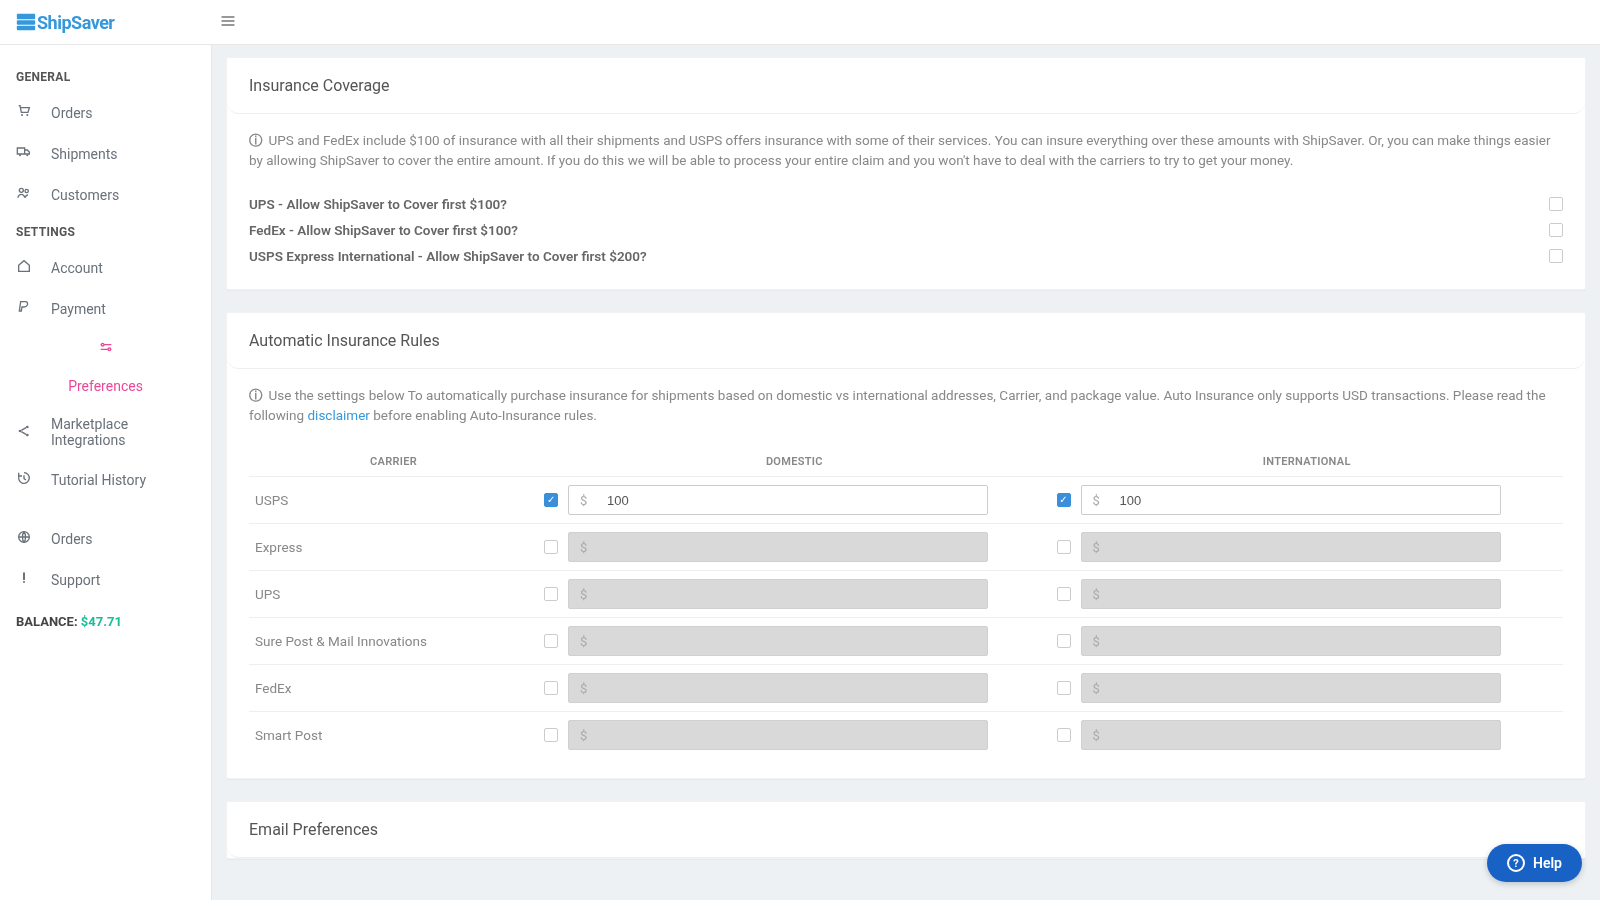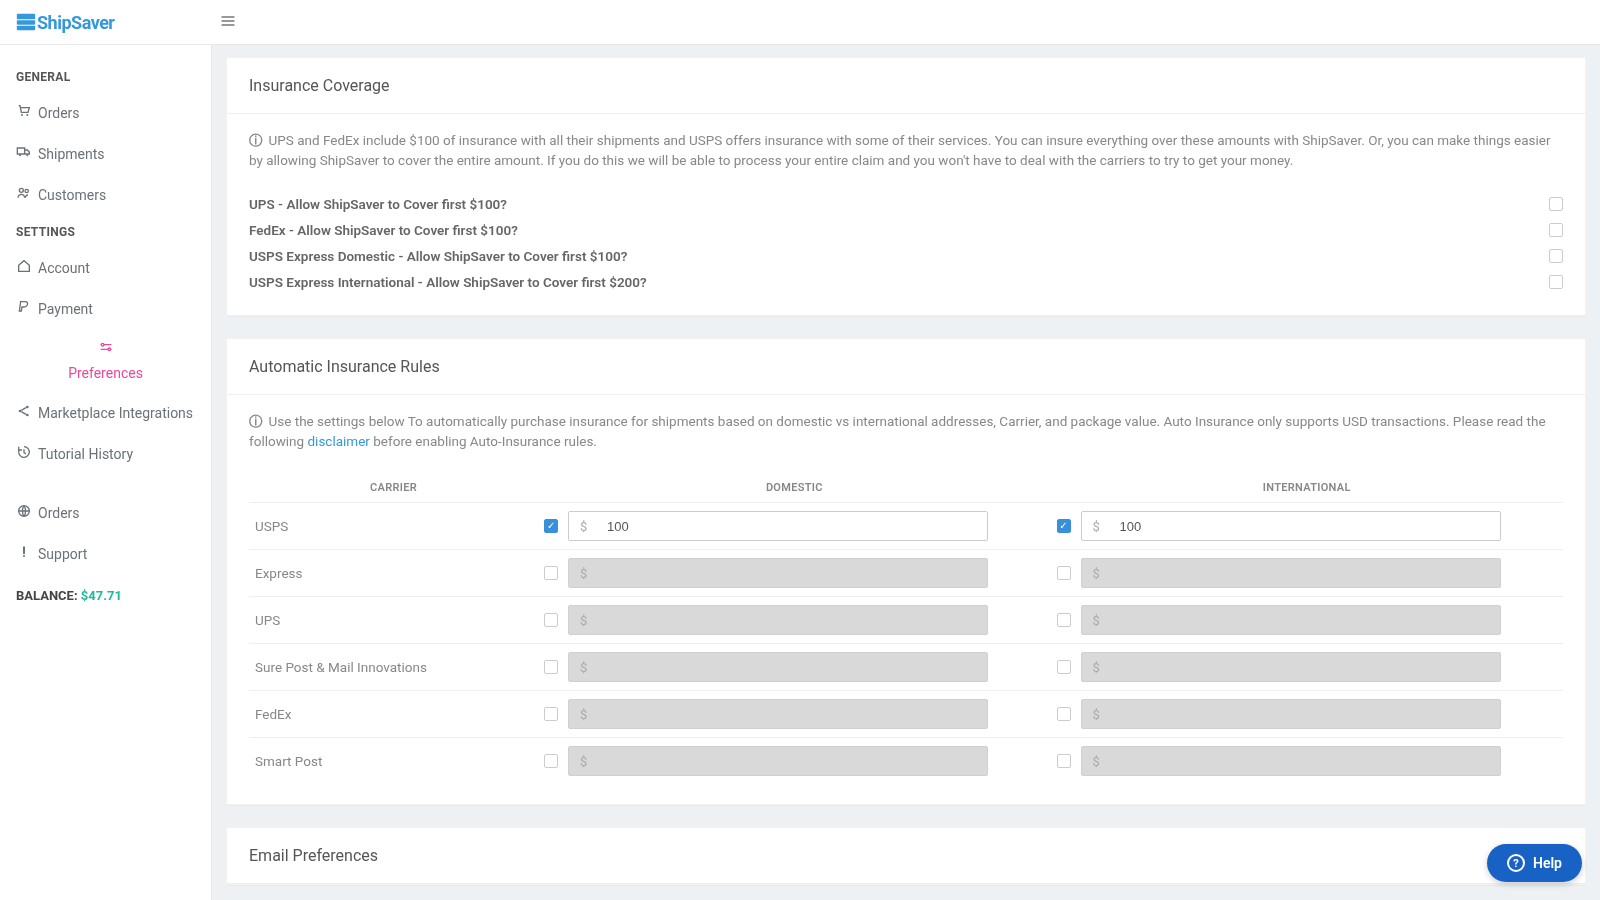--- a/index.html
+++ b/index.html
@@ -7,30 +7,30 @@
 
 .topbar { height: 45px; border-bottom: 1px solid #e7e7e7; display: flex; align-items: center; padding: 0 15px; }
 .logo-wrap { display: flex; align-items: center; width: 195px; }
 .logo-text { color: #3698dc; font-weight: 700; font-size: 18px; letter-spacing: -0.5px; }
 .hamburger { cursor: pointer; color: #777; padding: 5px; margin-left: 5px; }
 
 .layout { display: flex; height: calc(100vh - 45px); }
 
 .sidebar { width: 212px; border-right: 1px solid #e7e7e7; padding: 15px 0; overflow-y: auto; }
 .side-heading { font-size: 12px; font-weight: 700; color: #555; padding: 10px 16px 8px; letter-spacing: 0.3px; }
-.side-item { display: flex; align-items: center; gap: 6px; padding: 11px 16px; color: #6a7179; text-decoration: none; font-size: 14px; cursor: pointer; }
+.side-item { display: flex; align-items: center; gap: 19px; padding: 11px 16px; color: #6a7179; text-decoration: none; font-size: 14px; cursor: pointer; }
 .side-item.active { color: #ec4899; flex-direction: column; }
 .side-item .si-icon { width: 16px; text-align: center; font-size: 14px; }
 .balance { padding: 14px 16px; font-size: 13px; font-weight: 700; color: #444; }
 .balance .amt { color: #1abc9c; font-weight: 700; }
 
 .main { flex: 1; background: #eef1f4; padding: 12px 14px 30px; overflow-y: auto; }
 
 .card { background: #fff; border-radius: 2px; margin-bottom: 22px; box-shadow: 0 1px 1px rgba(0,0,0,0.03); border: 1px solid rgba(0,0,0,0.05); }
-.card-header { padding: 18px 22px; font-size: 16px; color: #555; border-bottom: 1px solid #eee; }
+.card-header { padding: 18px 22px; font-size: 16px; color: #555; border-bottom: 1px solid #eee; border-radius: 12px; }
 .card-body { padding: 16px 22px 20px; }
 
 .info-text { color: #888; font-size: 13.5px; line-height: 1.5; margin-bottom: 20px; }
 .info-icon-inline { margin-right: 6px; font-style: normal; font-weight: bold; }
 
 .cov-row { display: flex; justify-content: space-between; align-items: center; padding: 5px 0; font-size: 13.5px; color: #666; font-weight: 600; }
 .chk-box { width: 14px; height: 14px; border: 1px solid #ccc; border-radius: 2px; display: inline-flex; align-items: center; justify-content: center; cursor: pointer; }
 .chk-box.checked { background: #3a8fdb; border-color: #3a8fdb; }
 .chk-box.checked::after { content: "✓"; color: #fff; font-size: 10px; line-height: 1; }
 
@@ -172,24 +172,20 @@
         <div id="cov-rows">
             <div class="cov-row">
               <span>UPS - Allow ShipSaver to Cover first $100?</span>
               <span class="chk-box"></span>
             </div>
             <div class="cov-row">
               <span>FedEx - Allow ShipSaver to Cover first $100?</span>
               <span class="chk-box"></span>
             </div>
             <div class="cov-row">
-              <span>USPS Express Domestic - Allow ShipSaver to Cover first $100?</span>
-              <span class="chk-box"></span>
-            </div>
-            <div class="cov-row">
               <span>USPS Express International - Allow ShipSaver to Cover first $200?</span>
               <span class="chk-box"></span>
             </div>
           </div>
       </div>
     </div>
 
     <div class="card">
       <div class="card-header">Automatic Insurance Rules</div>
       <div class="card-body">

